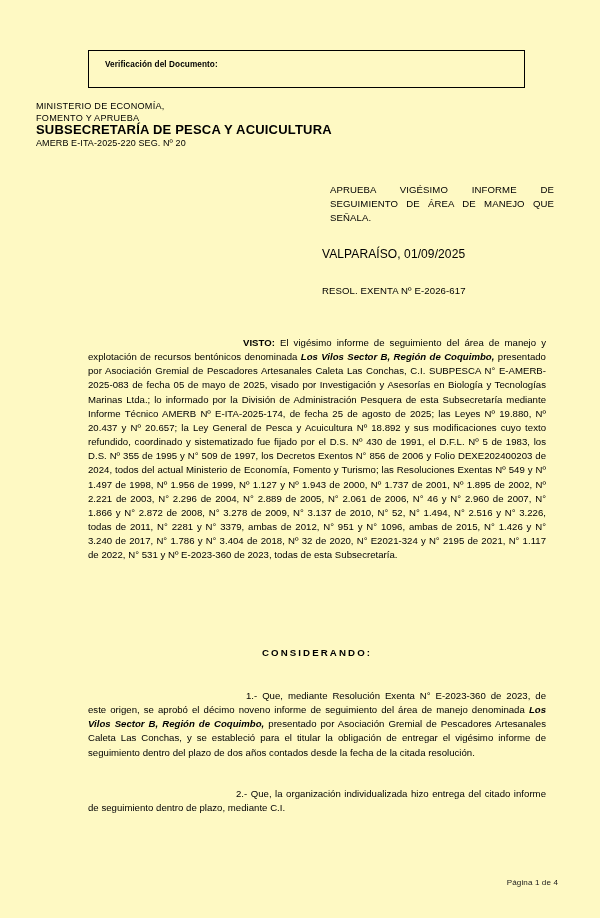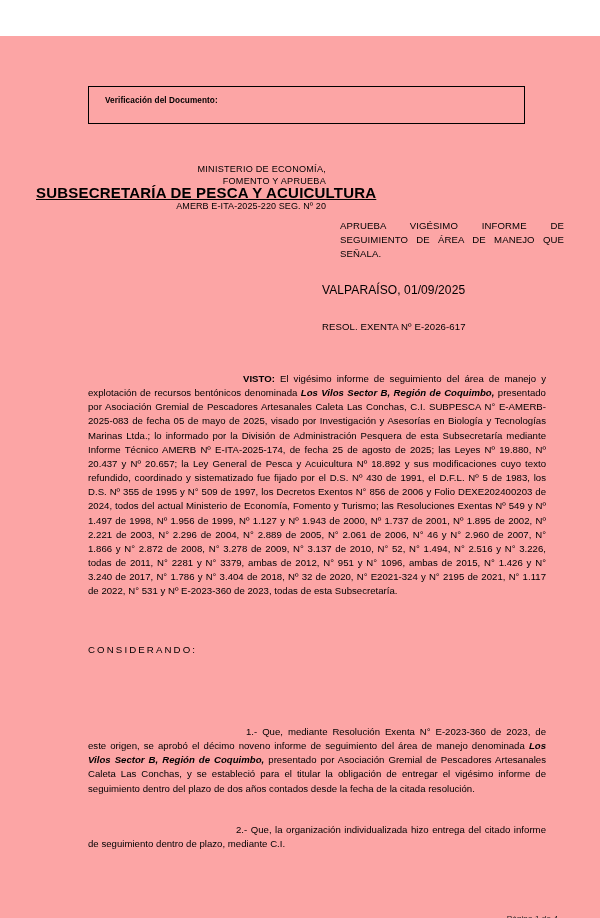--- a/index.html
+++ b/index.html
@@ -13,22 +13,21 @@
     height: 918px;
     position: relative;
     font-family: "Liberation Sans", sans-serif;
     color: #000000;
     overflow: hidden;
   }
 
   .page {
     position: absolute;
     inset: 0;
-    background: #fca5a5;
-    margin-top: 36px;
+    background: #fef9c3;
   }
 
   
   .verif-box {
     position: absolute;
     left: 88px;
     top: 50px;
     width: 437px;
     box-sizing: border-box;
     border: 1px solid #000000;
@@ -59,49 +58,48 @@
     top: 4px;
     width: 2.6px;
     height: 2.6px;
     background: #000000;
   }
 
   
   .letterhead {
     position: absolute;
     left: 36px;
-    top: 128px;
+    top: 101px;
     width: 290px;
-    text-align: right;
+    text-align: left;
   }
   .lh-line {
     font-size: 9.1px;
     line-height: 11.6px;
     letter-spacing: 0.25px;
     white-space: nowrap;
   }
   .lh-strong {
-    font-size: 15px;
+    font-size: 13px;
     line-height: 12.8px;
     font-weight: bold;
-    text-decoration: underline;
     letter-spacing: 0.2px;
     white-space: nowrap;
   }
   .lh-sub {
     font-size: 9.0px;
     line-height: 12.6px;
     letter-spacing: 0.1px;
     white-space: nowrap;
   }
 
   
   .subject-block {
     position: absolute;
-    left: 340px;
+    left: 330px;
     top: 183px;
     width: 224px;
   }
   .subject-text {
     font-size: 9.6px;
     line-height: 14px;
     text-align: justify;
     text-align-last: left;
     letter-spacing: 0.1px;
   }
@@ -137,25 +135,25 @@
   .lead-indent { display: inline-block; width: 155px; }
   .lead-indent-sm { display: inline-block; width: 158px; }
   .lead-indent-c2 { display: inline-block; width: 148px; }
 
   b.kw { font-weight: bold; }
   i.area { font-weight: bold; font-style: italic; }
 
   .considerando {
     position: absolute;
     left: 88px;
-    top: 608px;
+    top: 647px;
     width: 458px;
-    text-align: left;
+    text-align: center;
     font-size: 9.7px;
-    font-weight: normal;
+    font-weight: bold;
     letter-spacing: 2.1px;
   }
 
   
   .footer {
     position: absolute;
     left: 12px;
     top: 878px;
     width: 546px;
     text-align: right;

